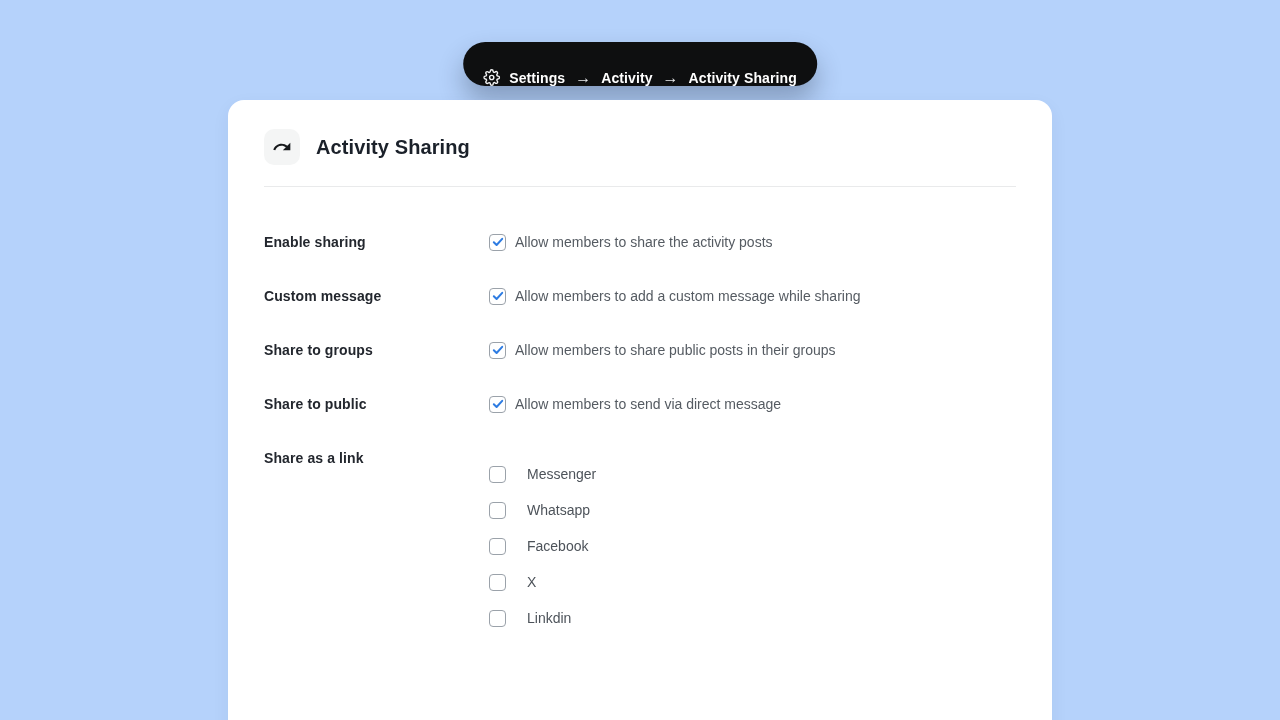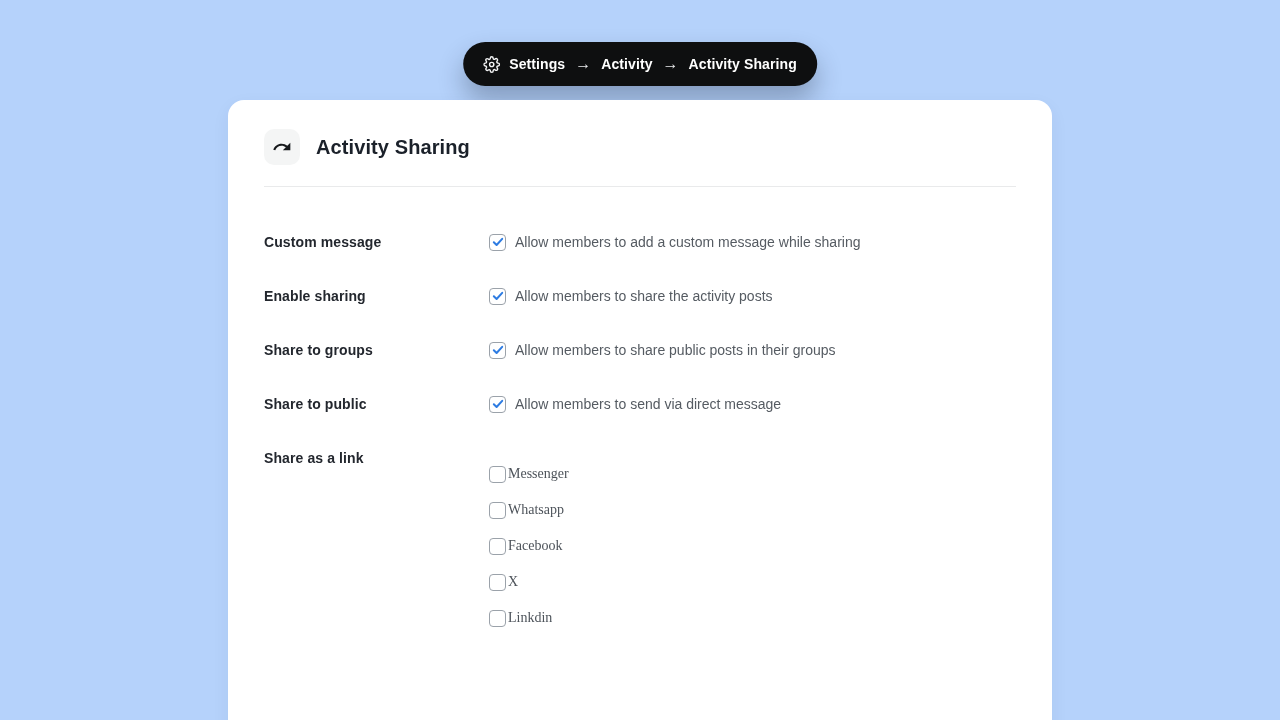--- a/index.html
+++ b/index.html
@@ -9,21 +9,21 @@
     font-family: "Liberation Sans", sans-serif;
     background: #b5d2fb;
   }
 
   
   .pill {
     position: absolute;
     top: 42px; left: 50%;
     transform: translateX(-50%);
     height: 44px;
-    display: flex; align-items: center;
+    display: flex; align-items: flex-end;
     gap: 9px;
     padding: 0 20px;
     background: #0e0f10;
     border-radius: 24px;
     box-shadow: 0 14px 26px rgba(15, 25, 45, 0.30);
     color: #ffffff;
     font-size: 14px;
     font-weight: 600;
     white-space: nowrap;
     cursor: default;
@@ -102,21 +102,21 @@
     color: #555b62;
     line-height: 20px;
   }
 
   .sub-prompt {
     margin-top: 14px;
     font-size: 14px;
     color: #3f444b;
     line-height: 20px;
   }
-  .option-item { display: flex; align-items: center; gap: 2px; margin-top: 16px; font-family: Liberation Serif, serif; }
+  .option-item { display: flex; align-items: center; gap: 21px; margin-top: 16px; }
   .option-item .check-text { color: #4d535a; }
 </style>
 </head>
 <body>
 
 <div class="pill">
   <svg class="gear" viewBox="0 0 24 24" fill="none" stroke="currentColor" stroke-width="2" stroke-linecap="round" stroke-linejoin="round">
     <circle cx="12" cy="12" r="3"></circle>
     <path d="M19.4 15a1.65 1.65 0 0 0 .33 1.82l.06.06a2 2 0 0 1 0 2.83 2 2 0 0 1-2.83 0l-.06-.06a1.65 1.65 0 0 0-1.82-.33 1.65 1.65 0 0 0-1 1.51V21a2 2 0 0 1-2 2 2 2 0 0 1-2-2v-.09A1.65 1.65 0 0 0 9 19.4a1.65 1.65 0 0 0-1.82.33l-.06.06a2 2 0 0 1-2.83 0 2 2 0 0 1 0-2.83l.06-.06a1.65 1.65 0 0 0 .33-1.82 1.65 1.65 0 0 0-1.51-1H3a2 2 0 0 1-2-2 2 2 0 0 1 2-2h.09A1.65 1.65 0 0 0 4.6 9a1.65 1.65 0 0 0-.33-1.82l-.06-.06a2 2 0 0 1 0-2.83 2 2 0 0 1 2.83 0l.06.06a1.65 1.65 0 0 0 1.82.33H9a1.65 1.65 0 0 0 1-1.51V3a2 2 0 0 1 2-2 2 2 0 0 1 2 2v.09a1.65 1.65 0 0 0 1 1.51 1.65 1.65 0 0 0 1.82-.33l.06-.06a2 2 0 0 1 2.83 0 2 2 0 0 1 0 2.83l-.06.06a1.65 1.65 0 0 0-.33 1.82V9a1.65 1.65 0 0 0 1.51 1H21a2 2 0 0 1 2 2 2 2 0 0 1-2 2h-.09a1.65 1.65 0 0 0-1.51 1z"></path>
   </svg>
@@ -136,43 +136,43 @@
         </svg>
     </div>
     <div class="card-title">Activity Sharing</div>
   </div>
 
   <div class="divider"></div>
 
   <div class="rows">
 
     <div class="row">
+      <div class="row-label">Enable sharing</div>
+      <div class="row-content">
+        <div class="check-line">
+          <div class="checkbox checked">
+            <svg viewBox="0 0 12 12">
+                <path d="M1.8 6.2 4.6 9 10.2 2.8" fill="none" stroke="#2e7ce2" stroke-width="2" stroke-linecap="round" stroke-linejoin="round"></path>
+              </svg>
+          </div>
+          <span class="check-text">Allow members to share the activity posts</span>
+        </div>
+      </div>
+    </div>
+
+    <div class="row">
       <div class="row-label">Custom message</div>
       <div class="row-content">
         <div class="check-line">
           <div class="checkbox checked">
             <svg viewBox="0 0 12 12">
                 <path d="M1.8 6.2 4.6 9 10.2 2.8" fill="none" stroke="#2e7ce2" stroke-width="2" stroke-linecap="round" stroke-linejoin="round"></path>
               </svg>
           </div>
           <span class="check-text">Allow members to add a custom message while sharing</span>
-        </div>
-      </div>
-    </div>
-
-    <div class="row">
-      <div class="row-label">Enable sharing</div>
-      <div class="row-content">
-        <div class="check-line">
-          <div class="checkbox checked">
-            <svg viewBox="0 0 12 12">
-                <path d="M1.8 6.2 4.6 9 10.2 2.8" fill="none" stroke="#2e7ce2" stroke-width="2" stroke-linecap="round" stroke-linejoin="round"></path>
-              </svg>
-          </div>
-          <span class="check-text">Allow members to share the activity posts</span>
         </div>
       </div>
     </div>
 
     <div class="row">
       <div class="row-label">Share to groups</div>
       <div class="row-content">
         <div class="check-line">
           <div class="checkbox checked">
             <svg viewBox="0 0 12 12">

